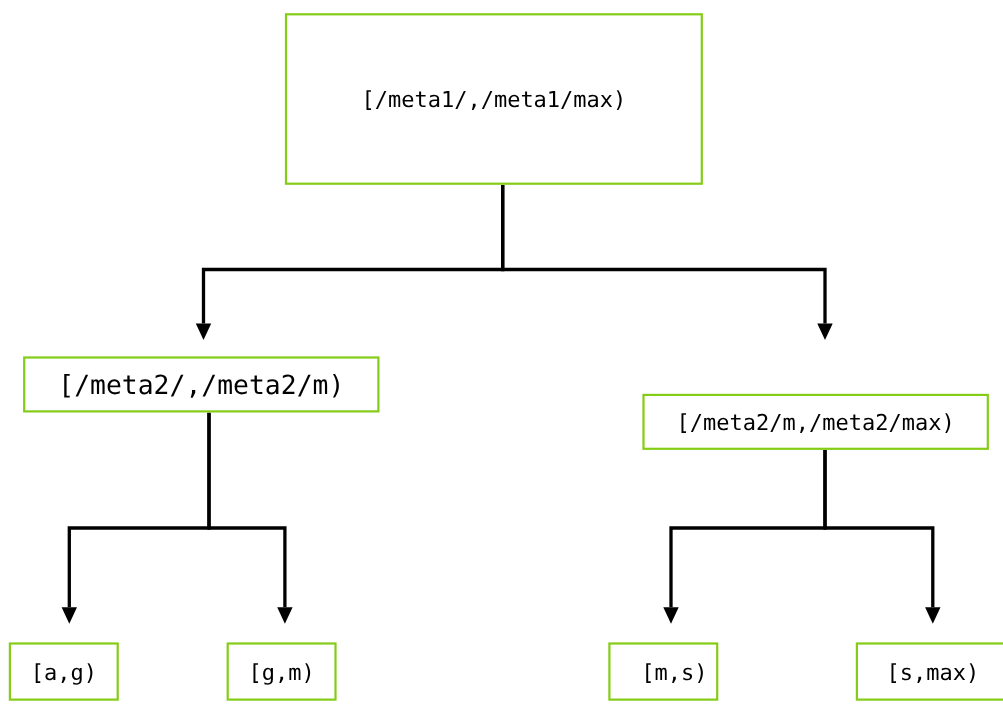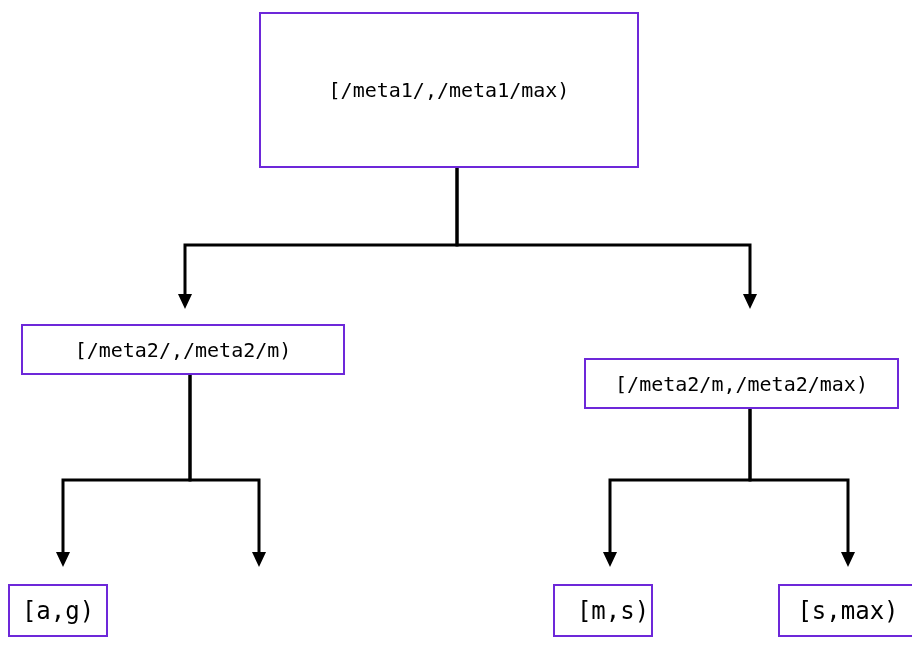--- a/index.html
+++ b/index.html
@@ -14,21 +14,21 @@
   #canvas {
     position: relative;
     width: 912px;
     height: 652px;
     background: #ffffff;
     overflow: hidden;
   }
   .node {
     position: absolute;
     box-sizing: border-box;
-    border: 2px solid #6d28d9;
+    border: 2px solid #84cc16;
     background: #ffffff;
     display: flex;
     align-items: center;
     justify-content: center;
     color: #000000;
     font-family: "DejaVu Sans Mono", "Liberation Mono", monospace;
     letter-spacing: 0px;
     white-space: pre;
     text-align: center;
     line-height: 1;
@@ -38,34 +38,34 @@
     top: 12px;
     width: 380px;
     height: 156px;
     font-size: 20px;
   }
   .node-mid-left {
     left: 21px;
     top: 324px;
     width: 324px;
     height: 51px;
-    font-size: 20px;
+    font-size: 24px;
   }
   .node-mid-right {
     left: 584px;
     top: 324px;
     width: 315px;
     height: 51px;
     font-size: 20px;
     margin-top: 34px;
   }
   .node-leaf {
     top: 584px;
     height: 53px;
-    font-size: 24px;
+    font-size: 20px;
   }
   .leaf-ag   { left: 8px;   width: 100px; }
   .leaf-gm   { left: 206px; width: 100px; }
   .leaf-ms   { left: 553px; width: 100px; padding-left: 20px; }
   .leaf-smax { left: 778px; width: 140px; }
 
   .edges {
     position: absolute;
     left: 0;
     top: 0;
@@ -113,18 +113,19 @@
   </svg>
 
   <div class="node node-root">[/meta1/,/meta1/max)</div>
 
   <div class="node node-mid-left">[/meta2/,/meta2/m)</div>
 
   <div class="node node-mid-right">[/meta2/m,/meta2/max)</div>
 
   <div class="node node-leaf leaf-ag">[a,g)</div>
 
+  <div class="node node-leaf leaf-gm">[g,m)</div>
 
   <div class="node node-leaf leaf-ms">[m,s)</div>
 
   <div class="node node-leaf leaf-smax">[s,max)</div>
 
 </div>
 
 </body></html>

